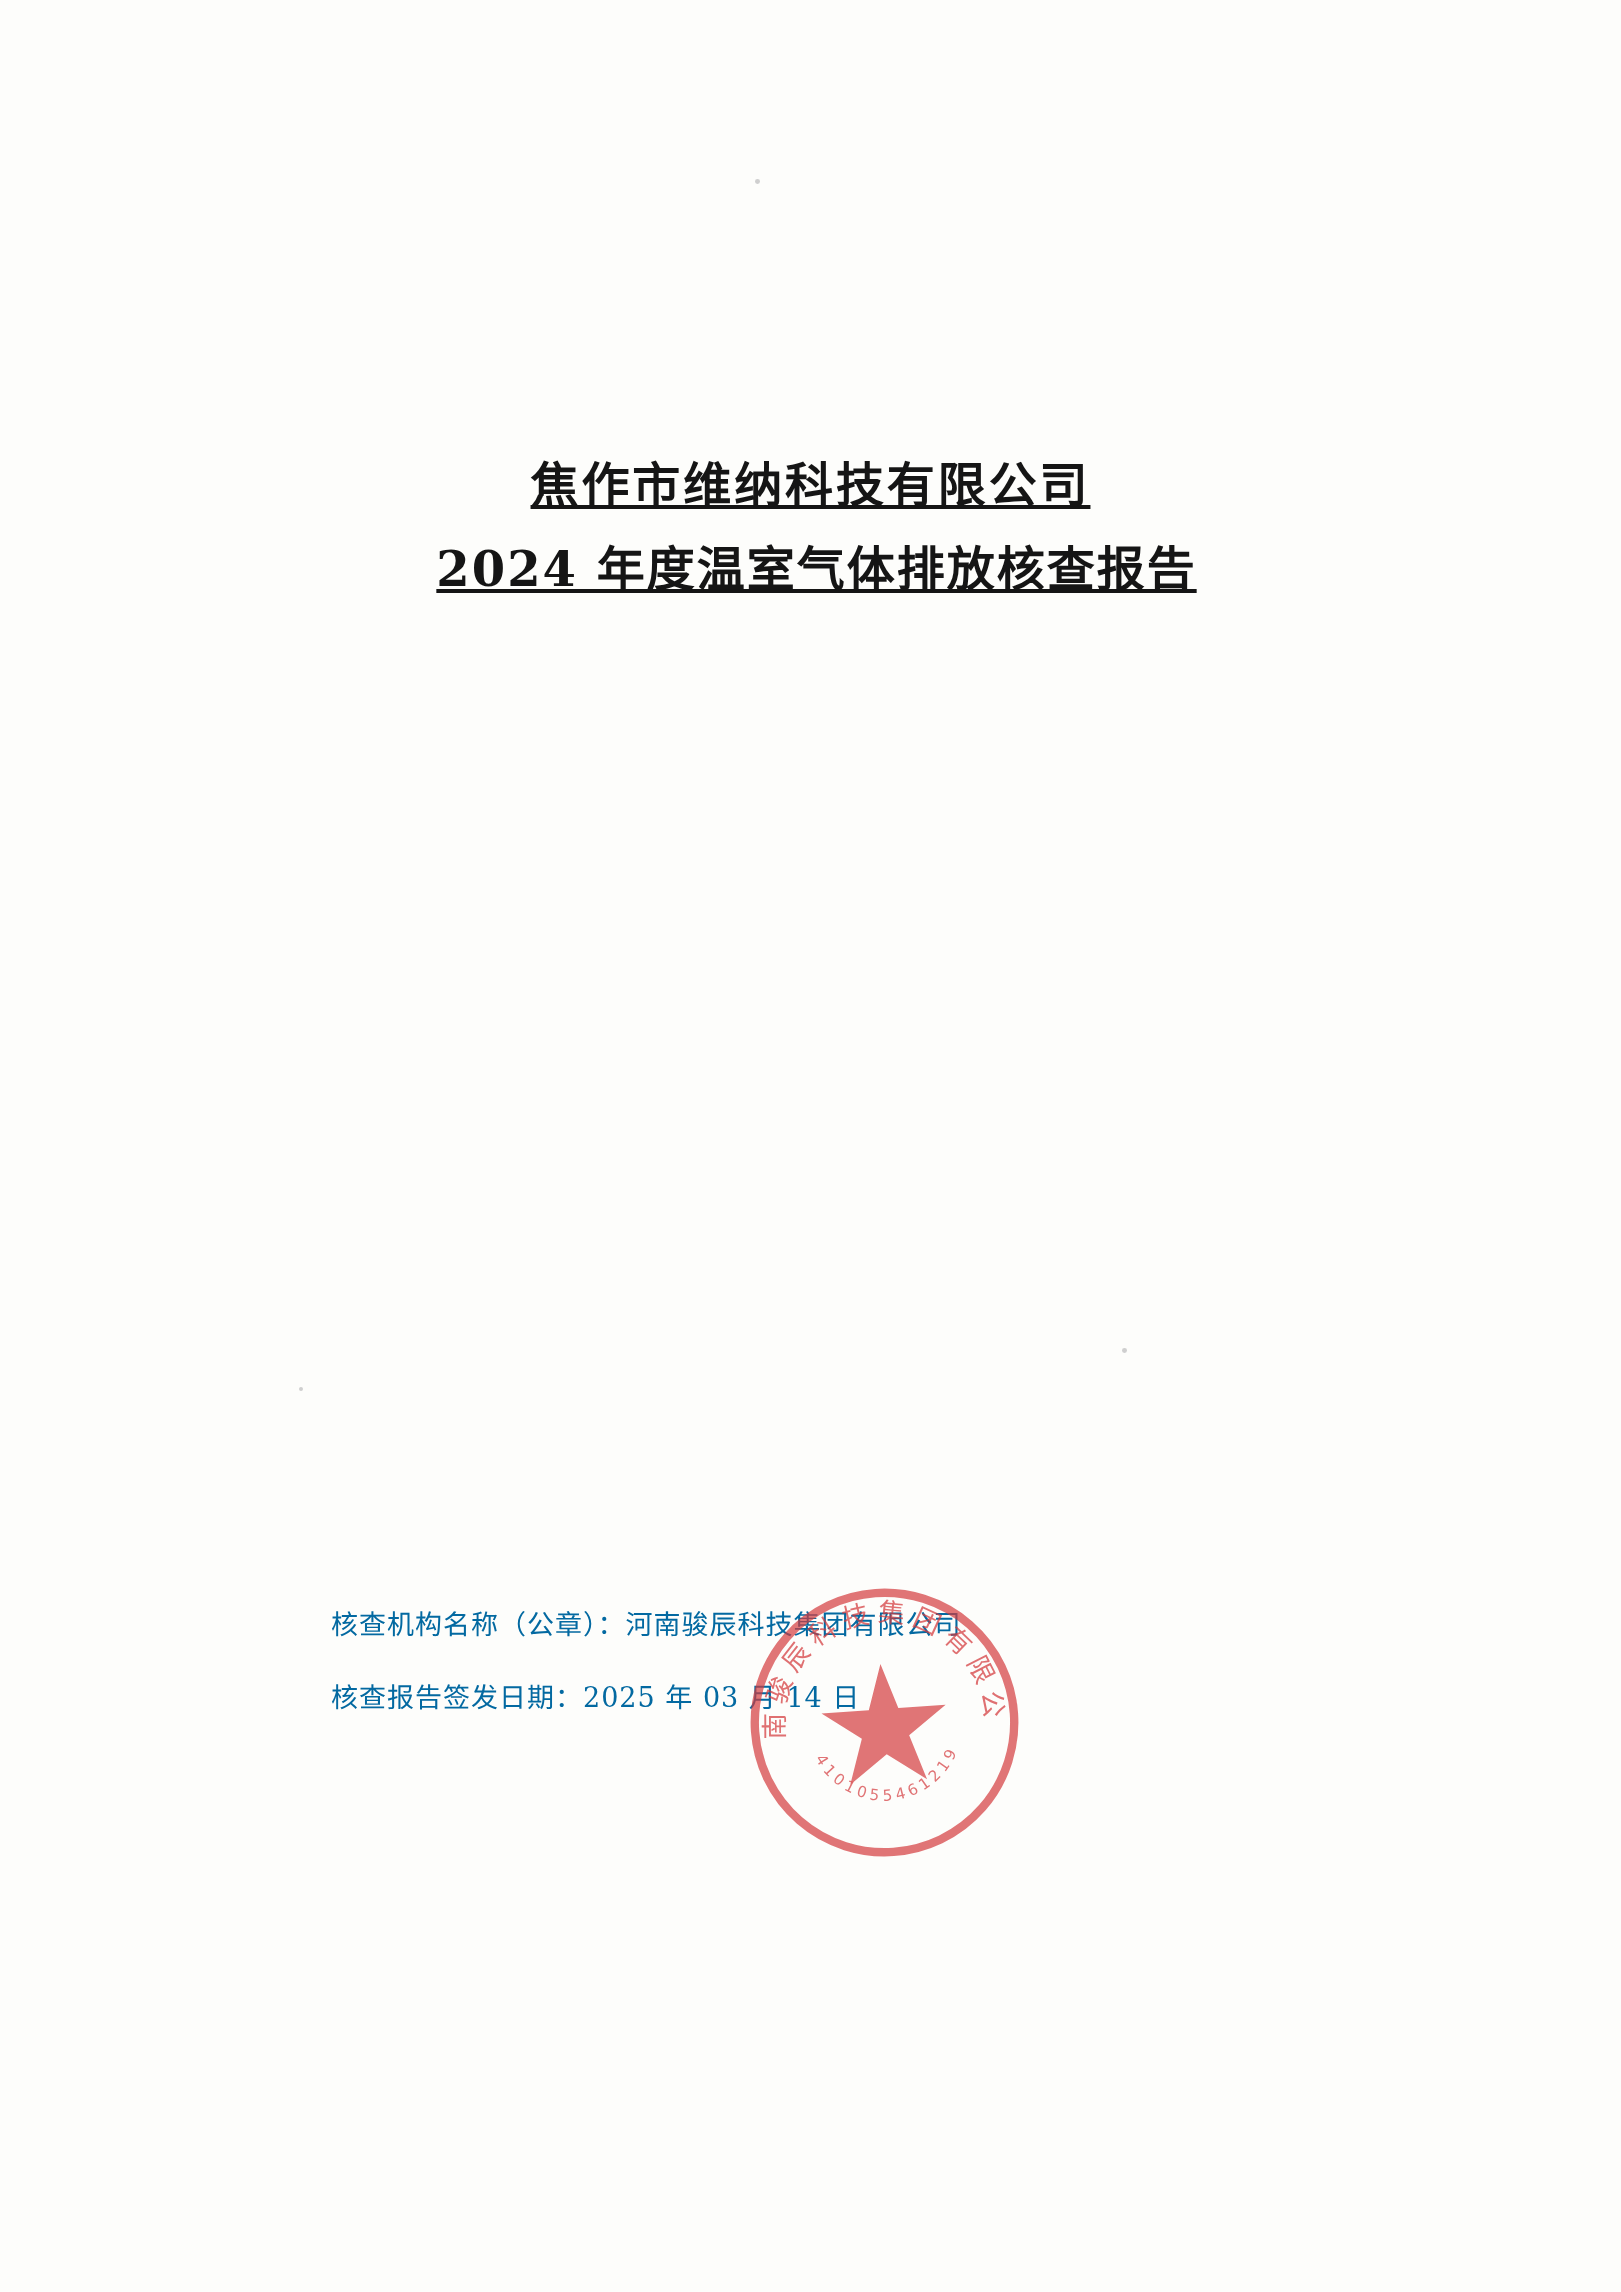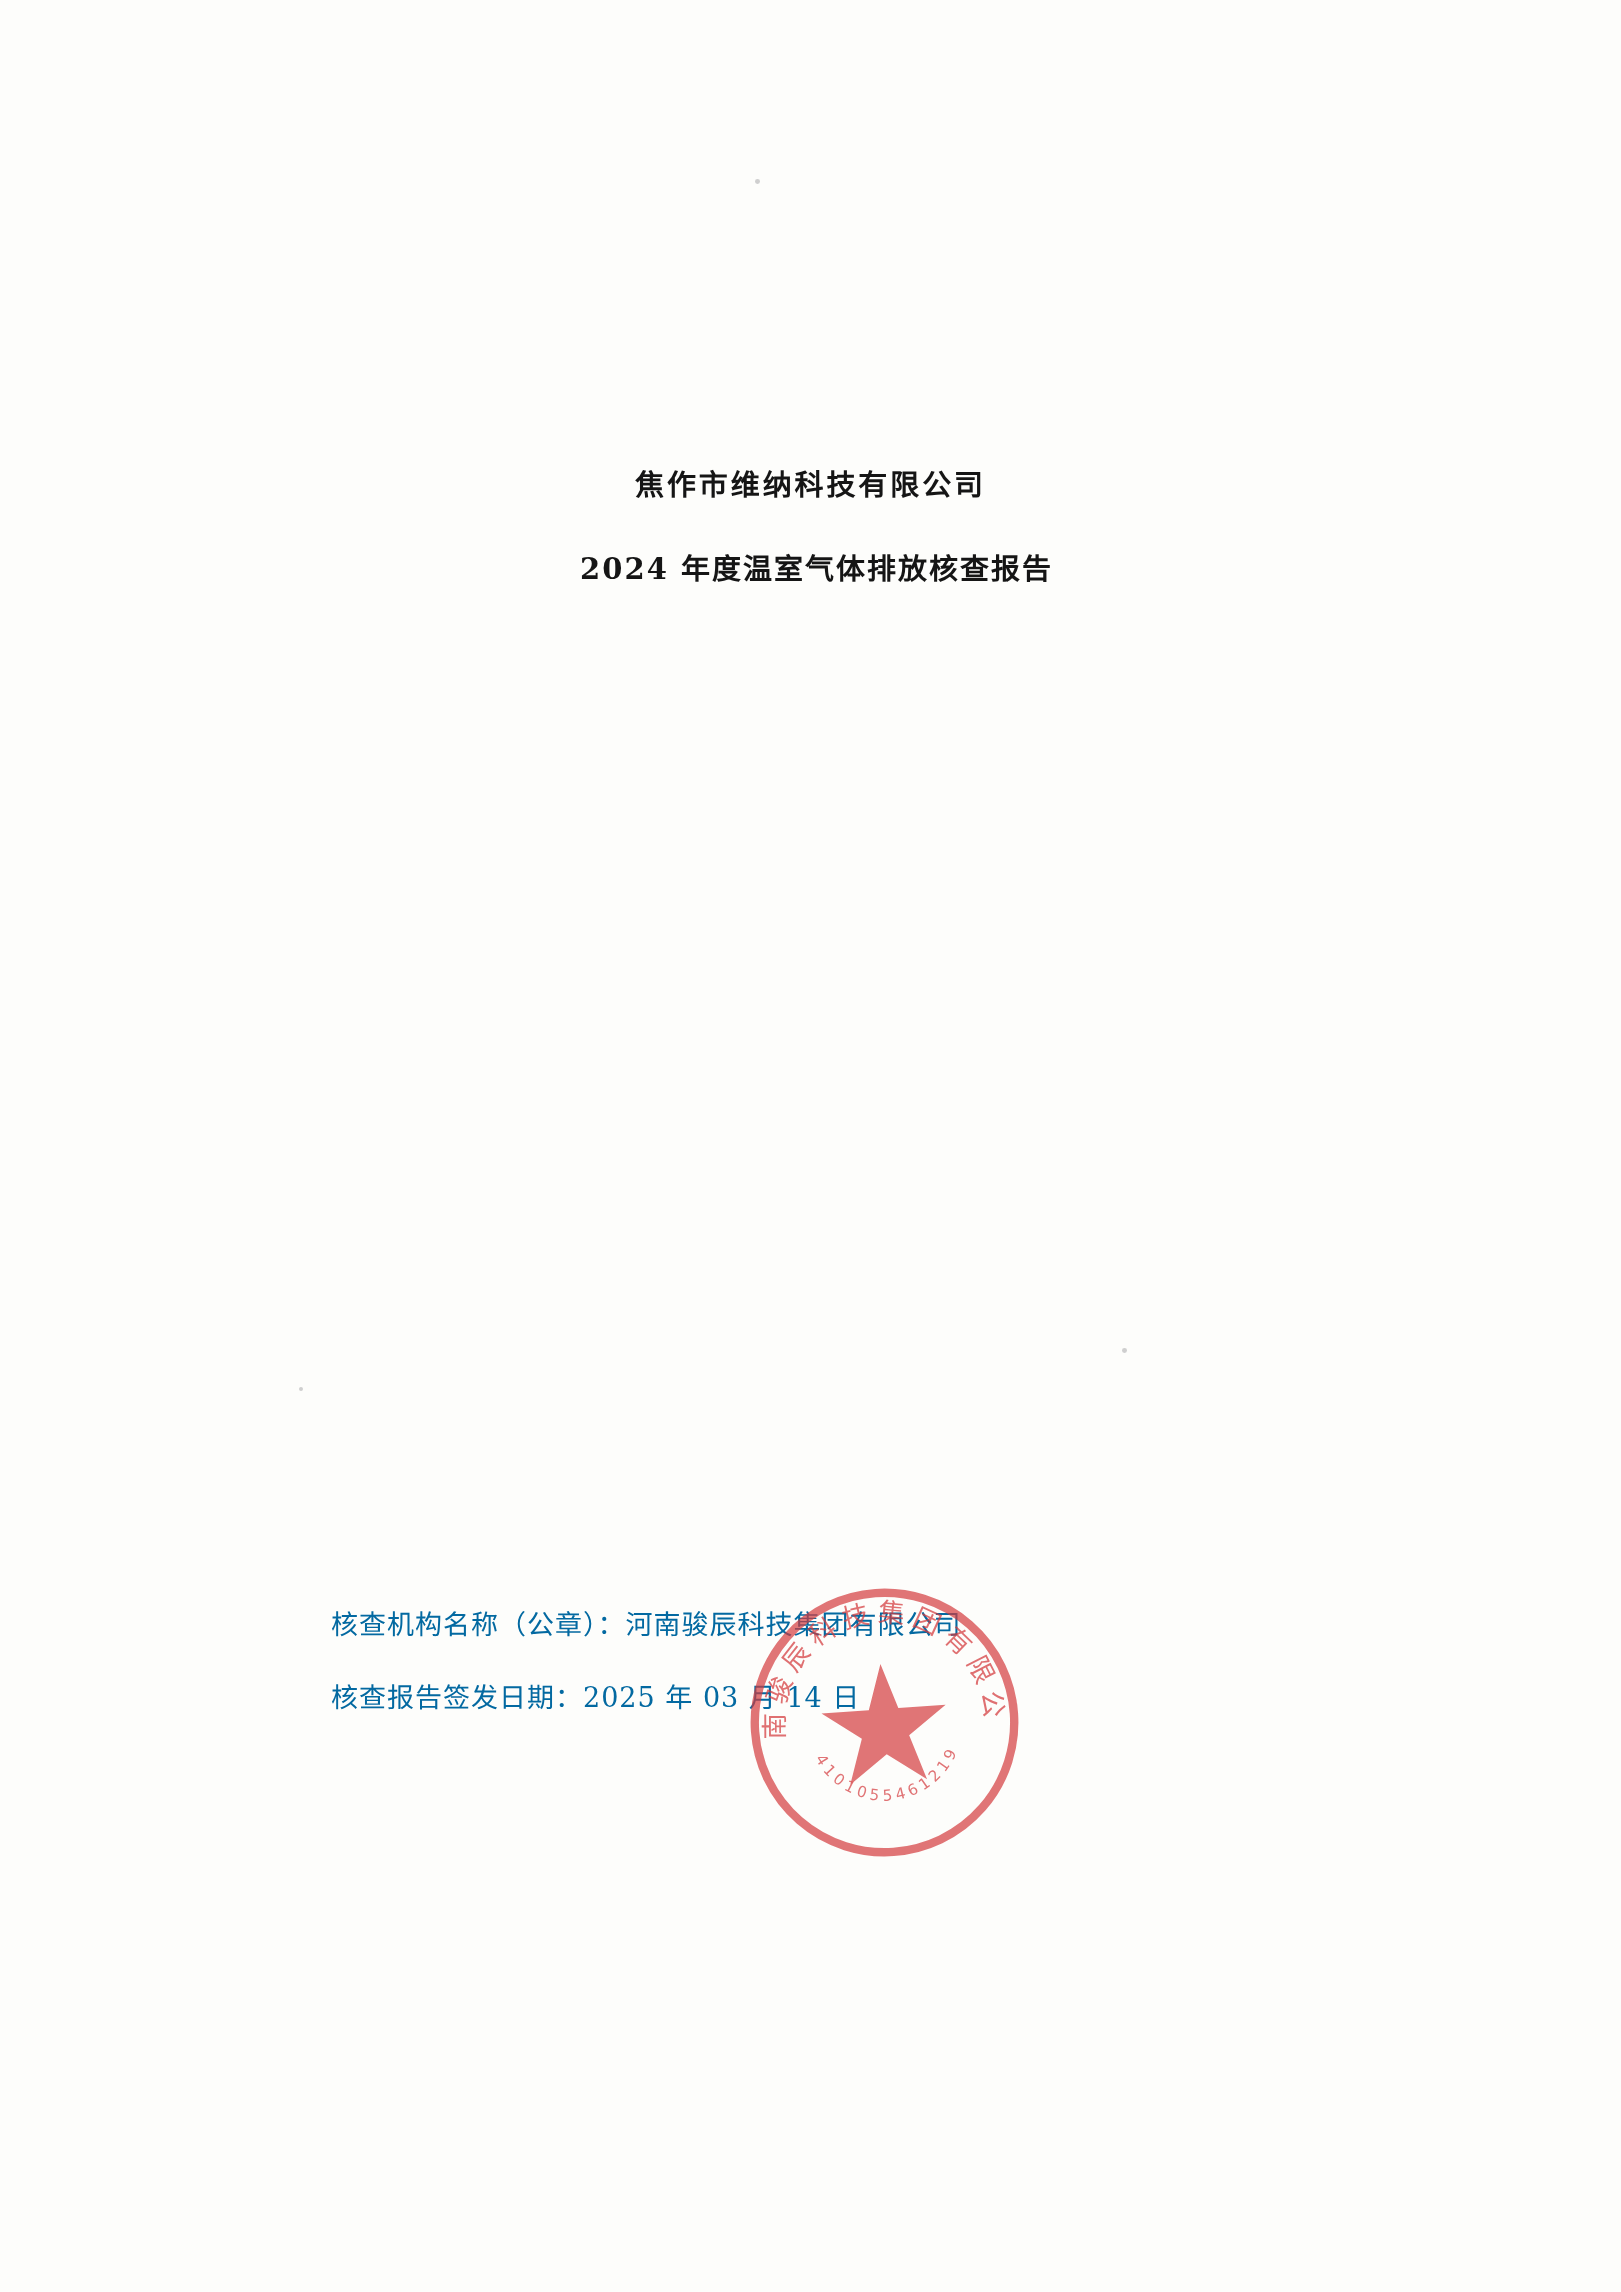--- a/index.html
+++ b/index.html
@@ -27,24 +27,25 @@
   .title-block {
     position: absolute;
     top: 443px;
     left: 0;
     width: 100%;
     text-align: center;
   }
   .title-line {
     font-family: "DejaVu Serif", "Liberation Serif", serif;
     font-weight: 700;
-    font-size: 29px;
+    font-size: 48px;
     letter-spacing: 2.9px;
     line-height: 84px;
     color: #151515;
+    text-decoration: underline;
   }
   .title-line.second {
     letter-spacing: 2px;
     padding-left: 12px;
   }
 
   .footer-block {
     position: absolute;
     top: 1588px;
     left: 331px;

